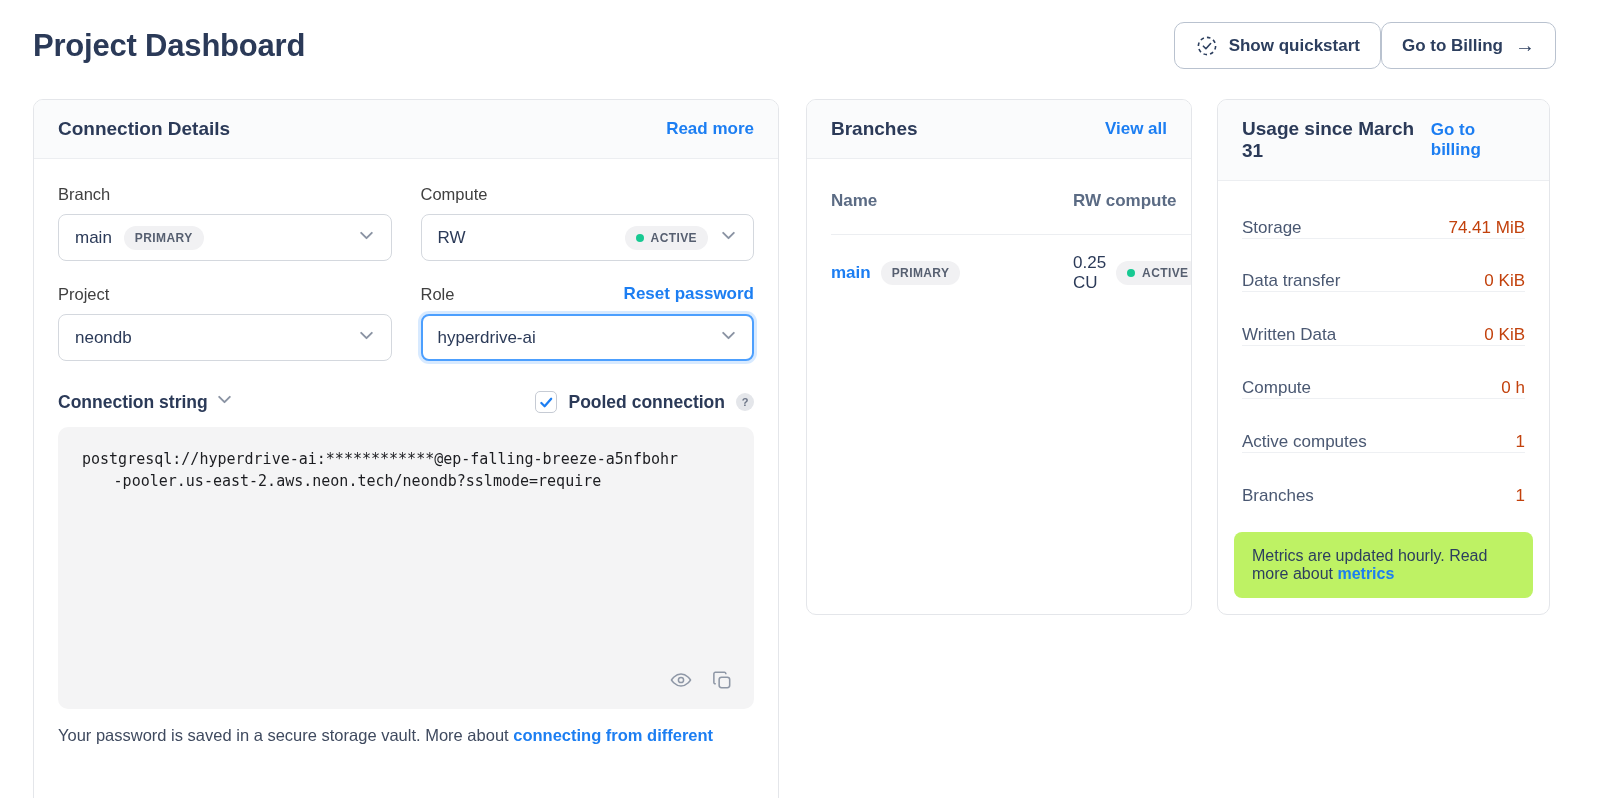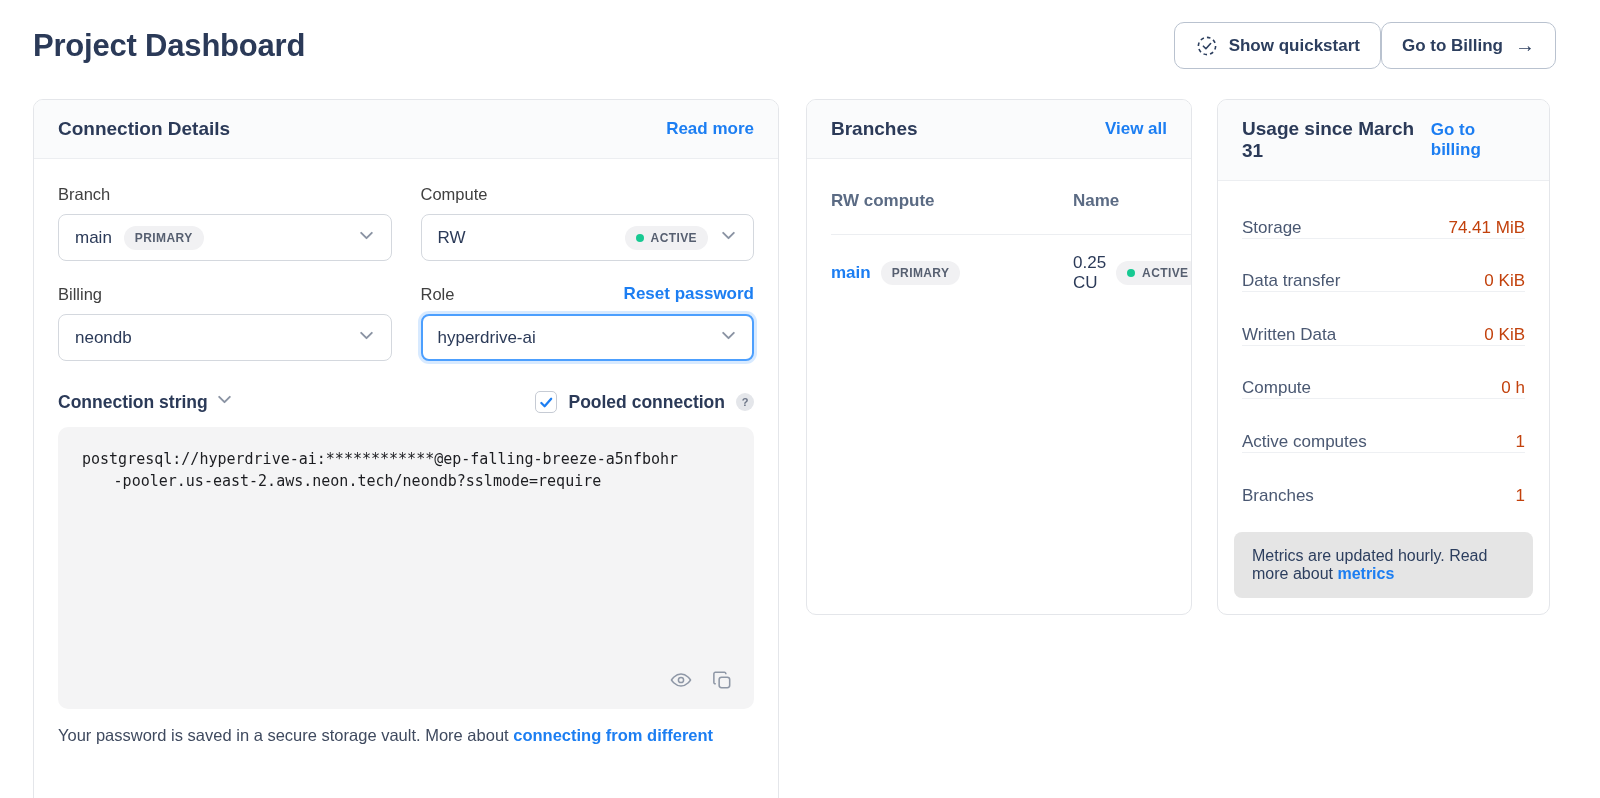--- a/index.html
+++ b/index.html
@@ -77,21 +77,21 @@
   .bcell.right { display:block; }
   .branch-link { color:#1c7ef2; font-weight:600; text-decoration:none; cursor:pointer; }
 
   
   .usage-body { padding:4px 24px 16px; }
   .usage-row { display:flex; justify-content:space-between; align-items:flex-end;
     height:53.5px; border-bottom:1px solid #eef0f3; }
   .usage-row:last-of-type { border-bottom:none; }
   .usage-label { font-size:17px; color:#4a5872; }
   .usage-value { font-size:17px; color:#c2410c; font-weight:500; }
-  .usage-banner { margin:10px 16px 16px; background:#e5e5e5; border-radius:8px;
+  .usage-banner { margin:10px 16px 16px; background:#bef264; border-radius:8px;
     padding:15px 18px; font-size:16px; color:#2c3e5e; }
   .usage-banner a { color:#1c7ef2; font-weight:600; text-decoration:none; }
 </style>
 </head>
 <body>
 
 <div class="page-header">
   <h1 class="page-title">Project Dashboard</h1>
   <div class="header-actions">
     <button class="btn">
@@ -152,21 +152,21 @@
               <span class="chev">
                 <svg width="17" height="17" viewBox="0 0 16 16" fill="none" stroke="currentColor" stroke-width="1.8">
                     <path d="M3 5.5l5 5 5-5" stroke-linecap="round" stroke-linejoin="round"></path>
                   </svg>
               </span>
             </div>
           </div>
 
           <div>
             <div class="field-label-row">
-              <span class="field-label">Billing</span>
+              <span class="field-label">Project</span>
             </div>
             <div class="select">
               <span class="value">neondb</span>
               <span class="spacer"></span>
               <span class="chev">
                 <svg width="17" height="17" viewBox="0 0 16 16" fill="none" stroke="currentColor" stroke-width="1.8">
                     <path d="M3 5.5l5 5 5-5" stroke-linecap="round" stroke-linejoin="round"></path>
                   </svg>
               </span>
             </div>
@@ -242,22 +242,22 @@
 
   <div class="col-right">
 
     <div class="card">
       <div class="card-header">
         <span class="card-title">Branches</span>
         <a class="link">View all</a>
       </div>
       <div class="branches-body">
         <div class="branches-grid">
+          <div class="bhead">Name</div>
           <div class="bhead">RW compute</div>
-          <div class="bhead">Name</div>
           <div class="bhead right">Data size</div>
           <div class="brow-divider"></div>
           <div class="bcell">
             <a class="branch-link">main</a>
             <span class="pill">PRIMARY</span>
           </div>
           <div class="bcell">
             <span>0.25 CU</span>
             <span class="pill">
               <span class="dot"></span>

